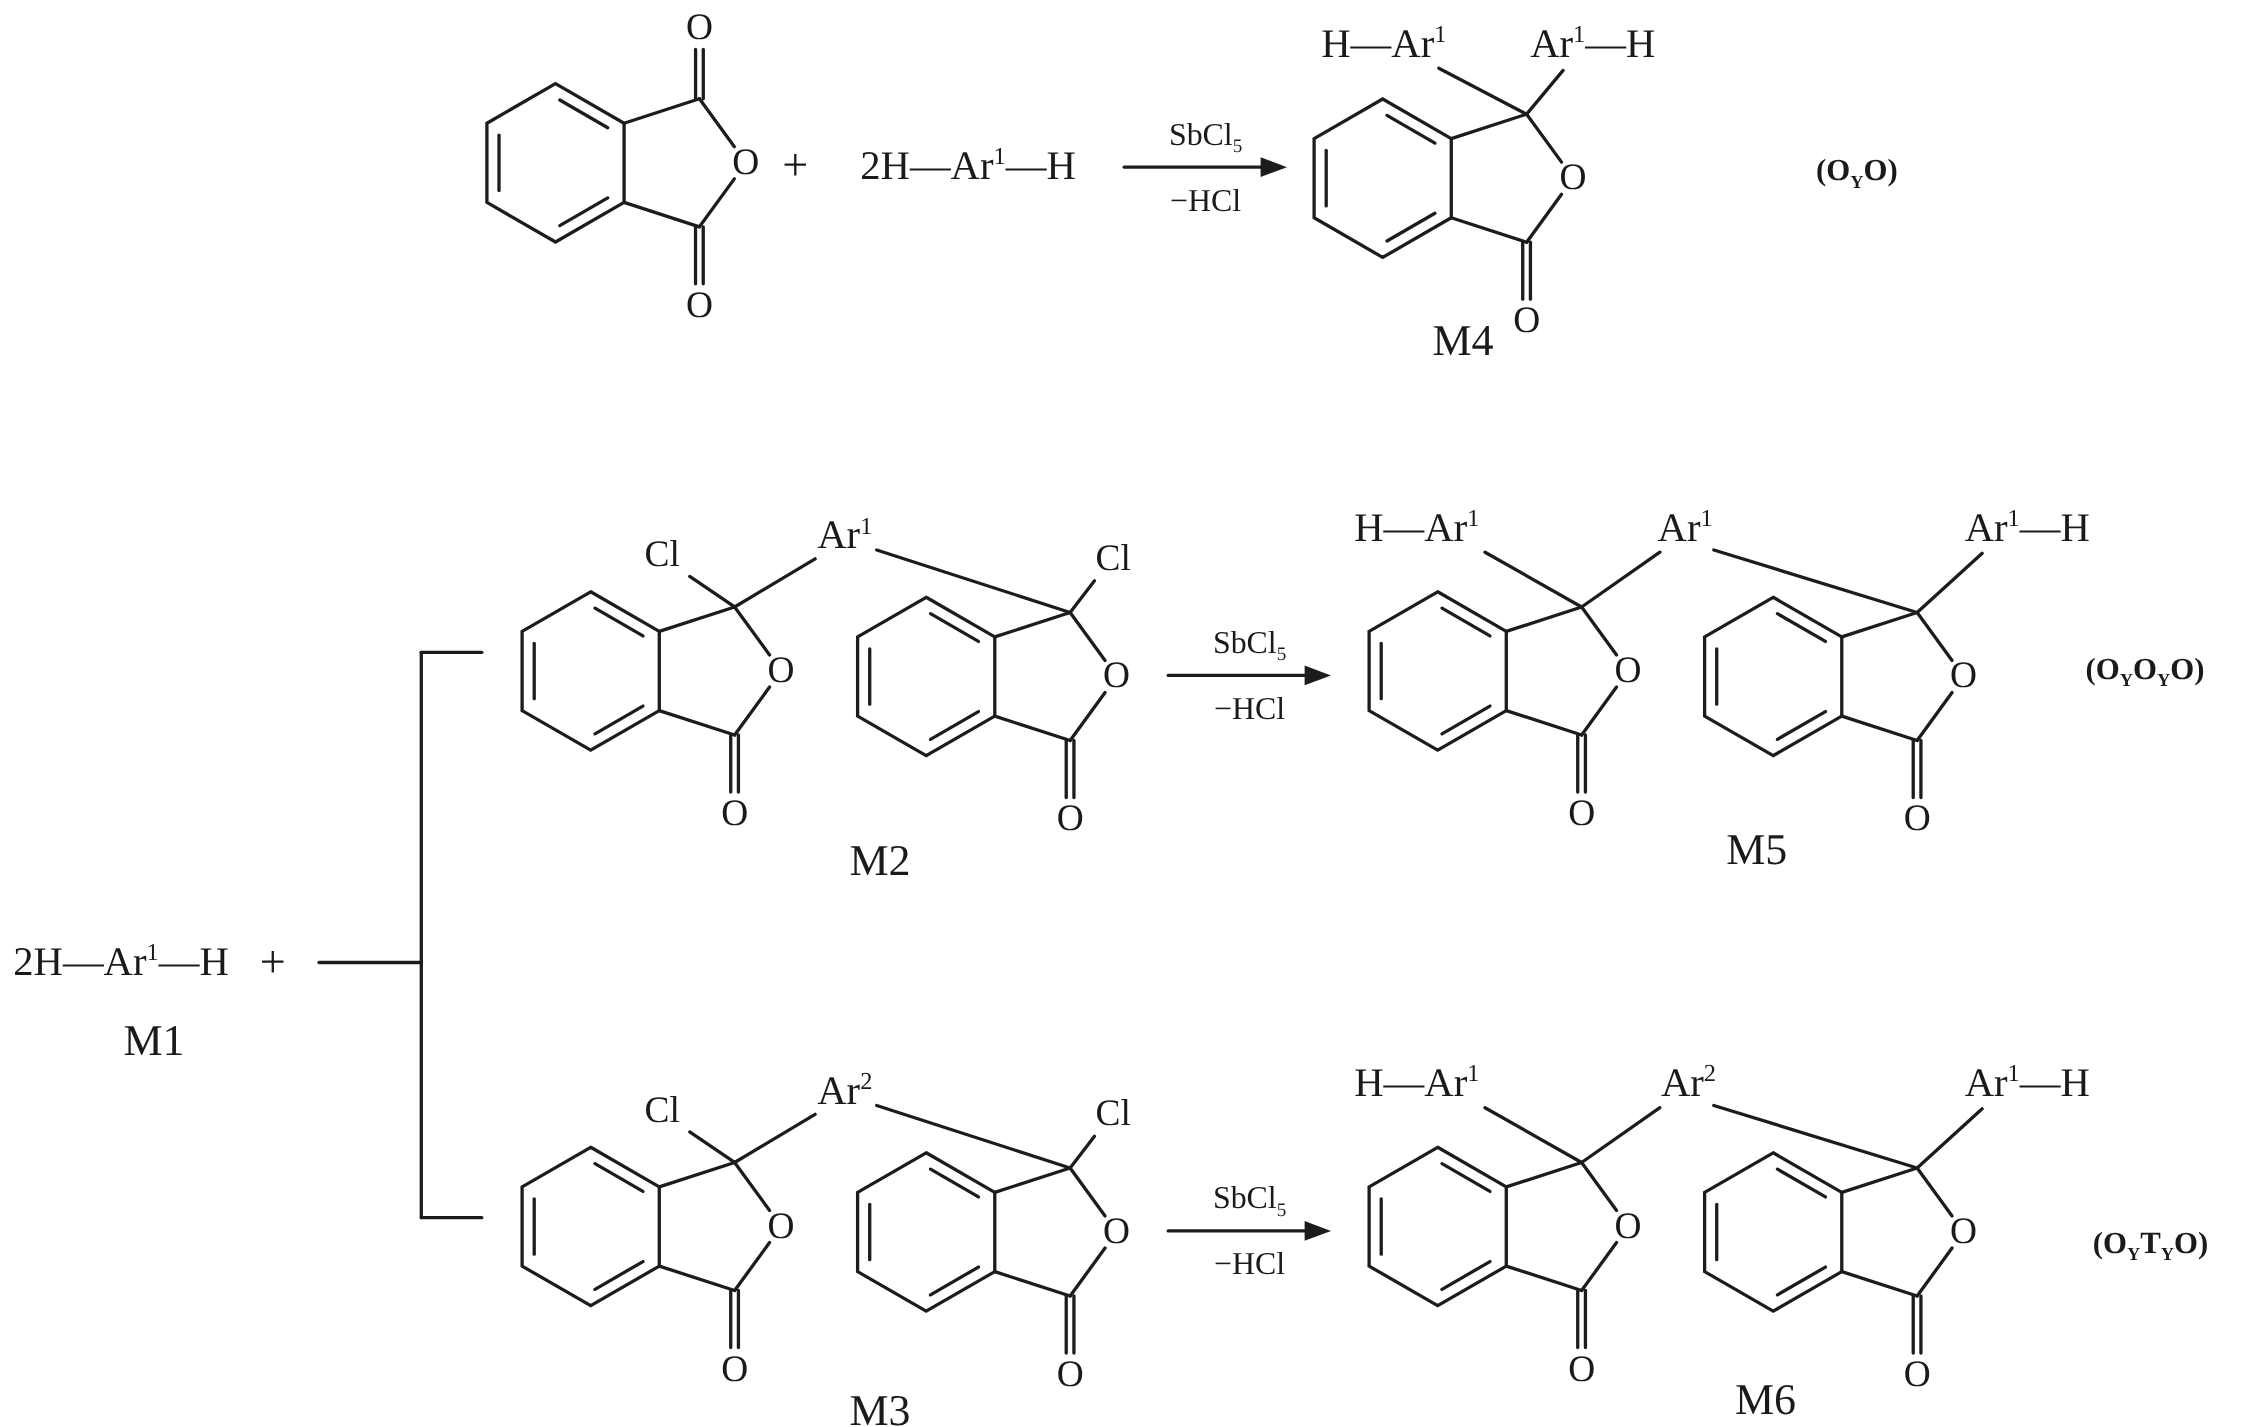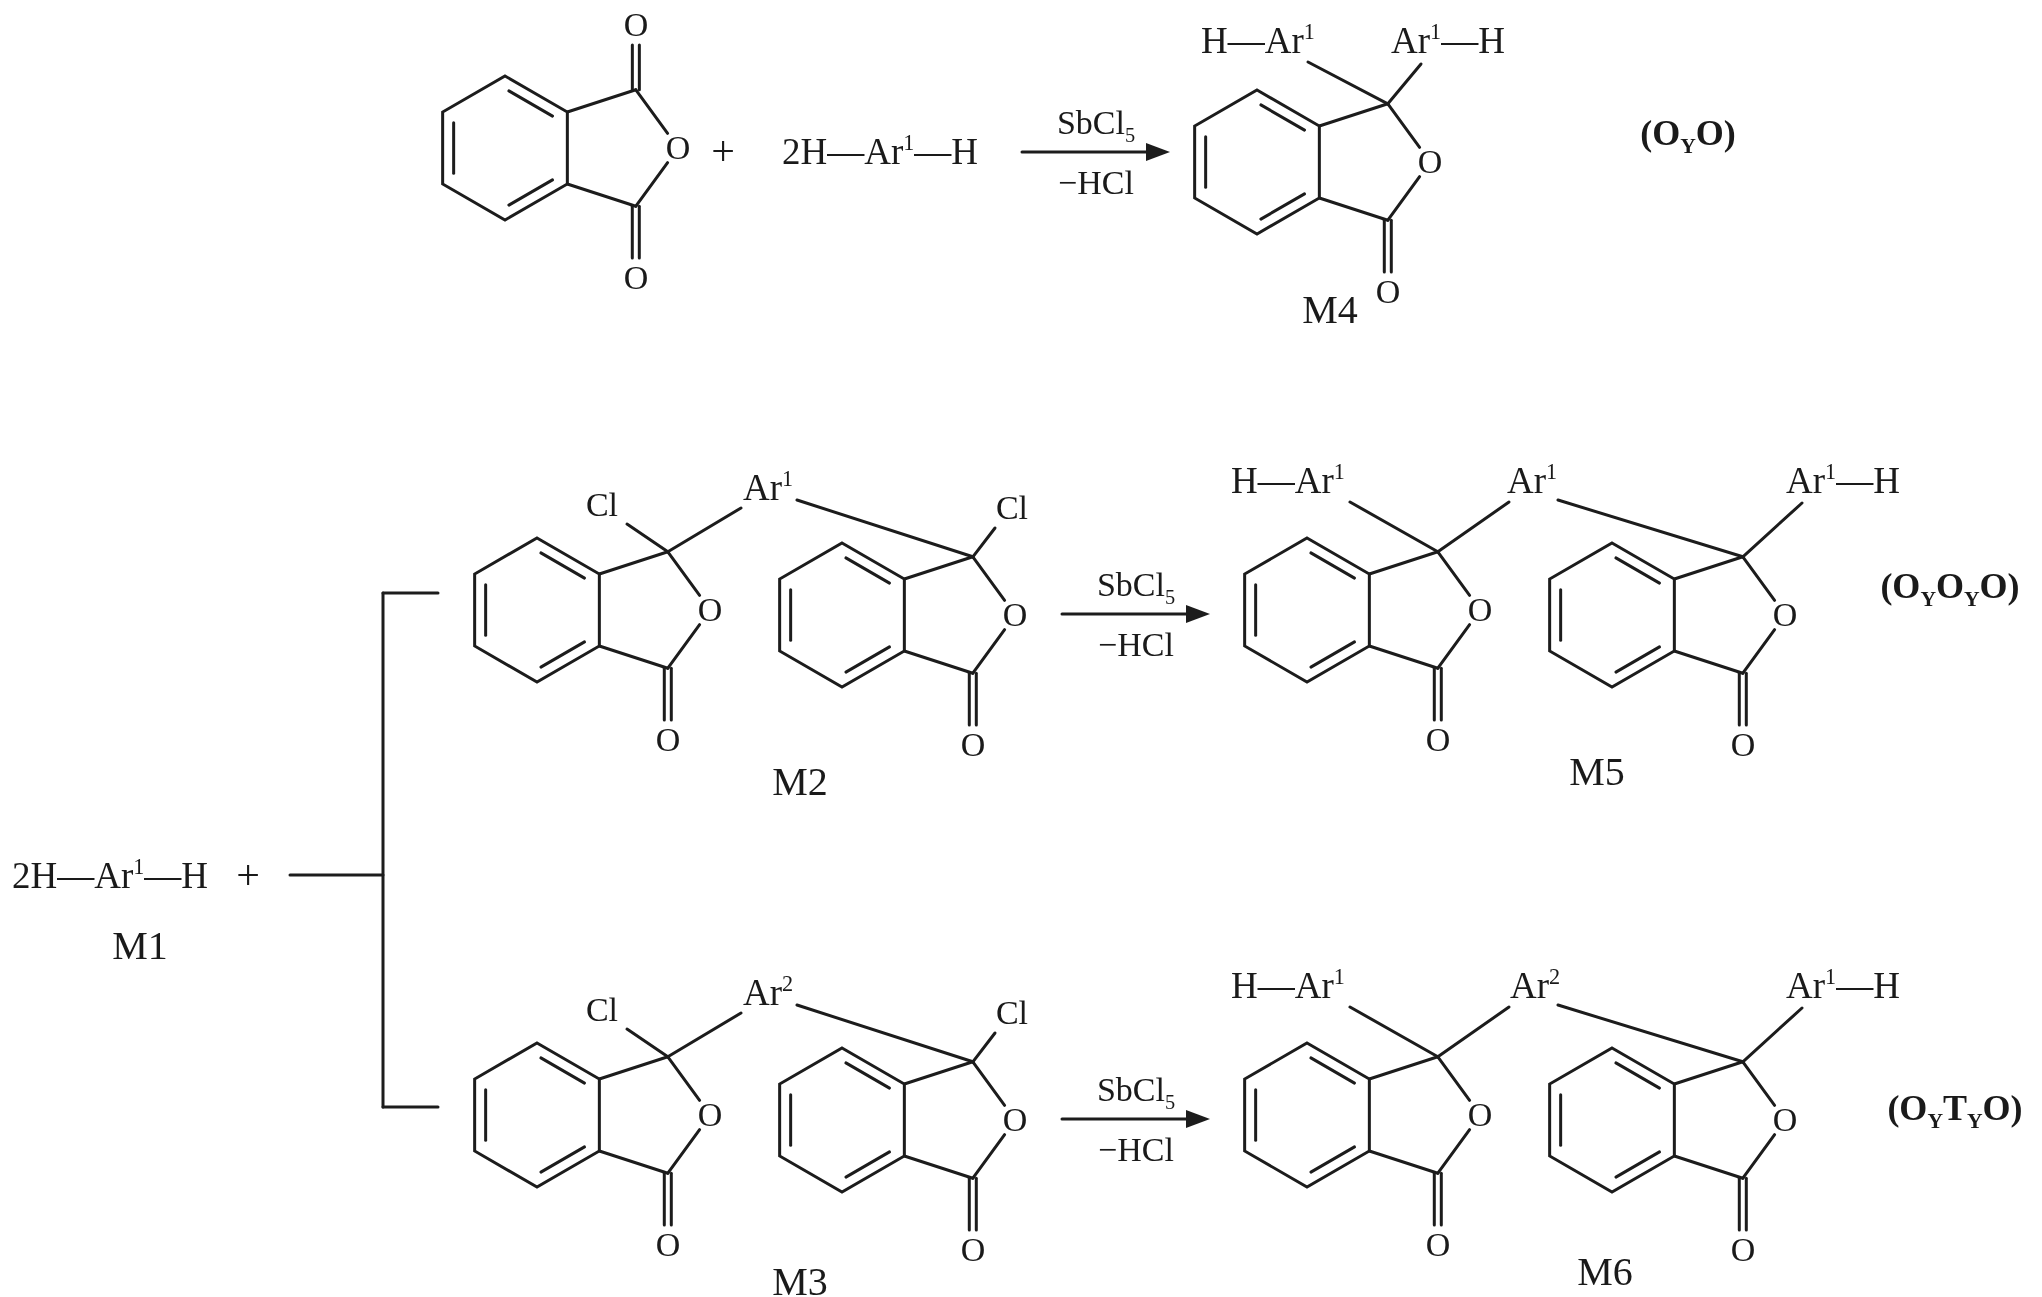--- a/index.html
+++ b/index.html
@@ -16,23 +16,23 @@
     position:absolute;
     transform:translate(-50%,-50%);
     white-space:nowrap;
     line-height:1;
     font-size:37px;
   }
   .lbl sup{font-size:60%;vertical-align:super;line-height:0;}
   .lbl sub{font-size:60%;vertical-align:sub;line-height:0;}
   .atom{font-size:34px;}
   .plus{font-size:42px;}
-  .reagent{font-size:34px;}
+  .reagent{font-size:29px;}
   .mlabel{font-size:40px;font-weight:normal;}
-  .code{font-size:36px;font-weight:bold;}
+  .code{font-size:28px;font-weight:bold;margin-top:23px;}
 </style>
 </head>
 <body>
 
 <div class="canvas">
 
   <svg class="linework" width="2042" height="1297" viewBox="0 0 2042 1297">
     <defs>
       <g id="unit" stroke="#1c1c1c" stroke-width="3" fill="none" stroke-linecap="round">
         <path d="M 0,-72 L 62.35,-36 L 62.35,36 L 0,72 L -62.35,36 L -62.35,-36 Z"></path>

